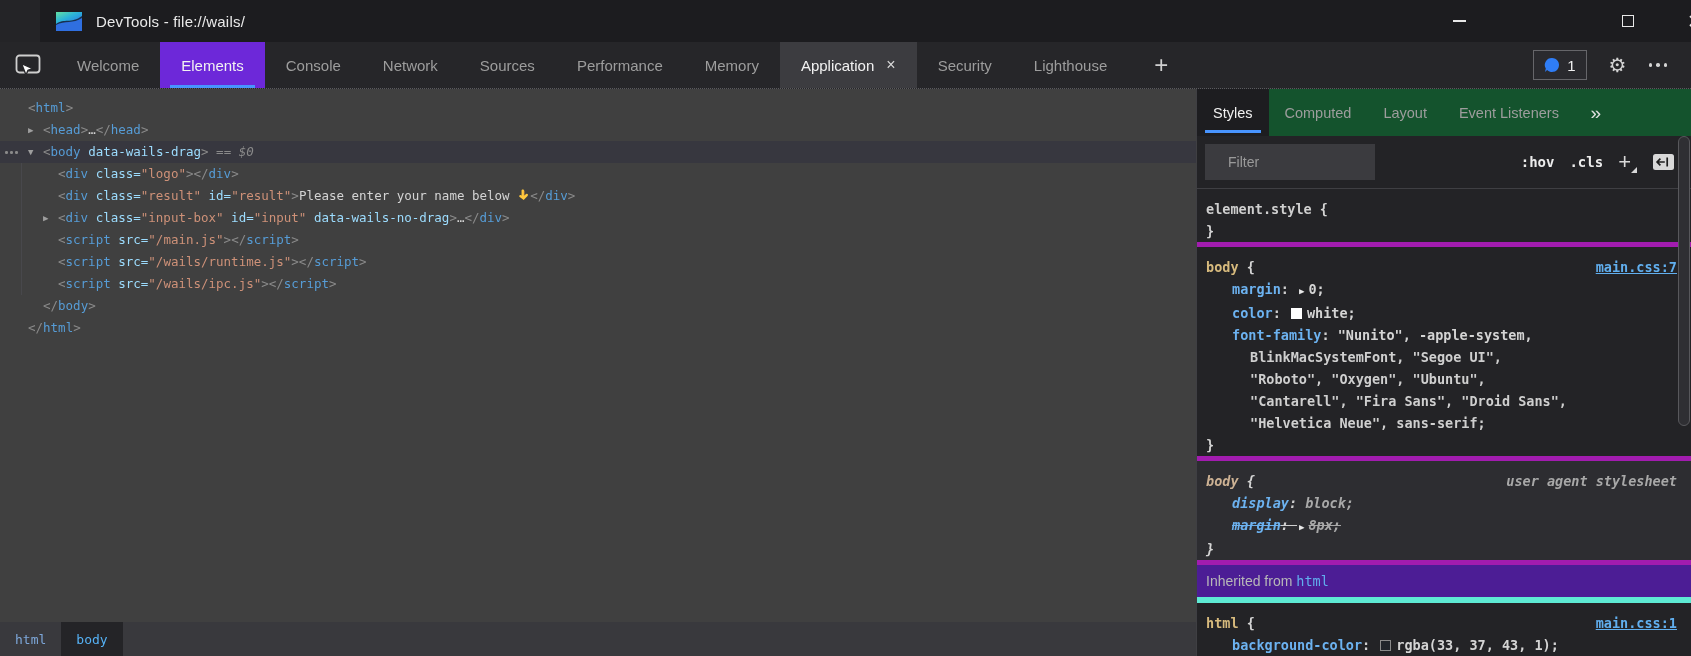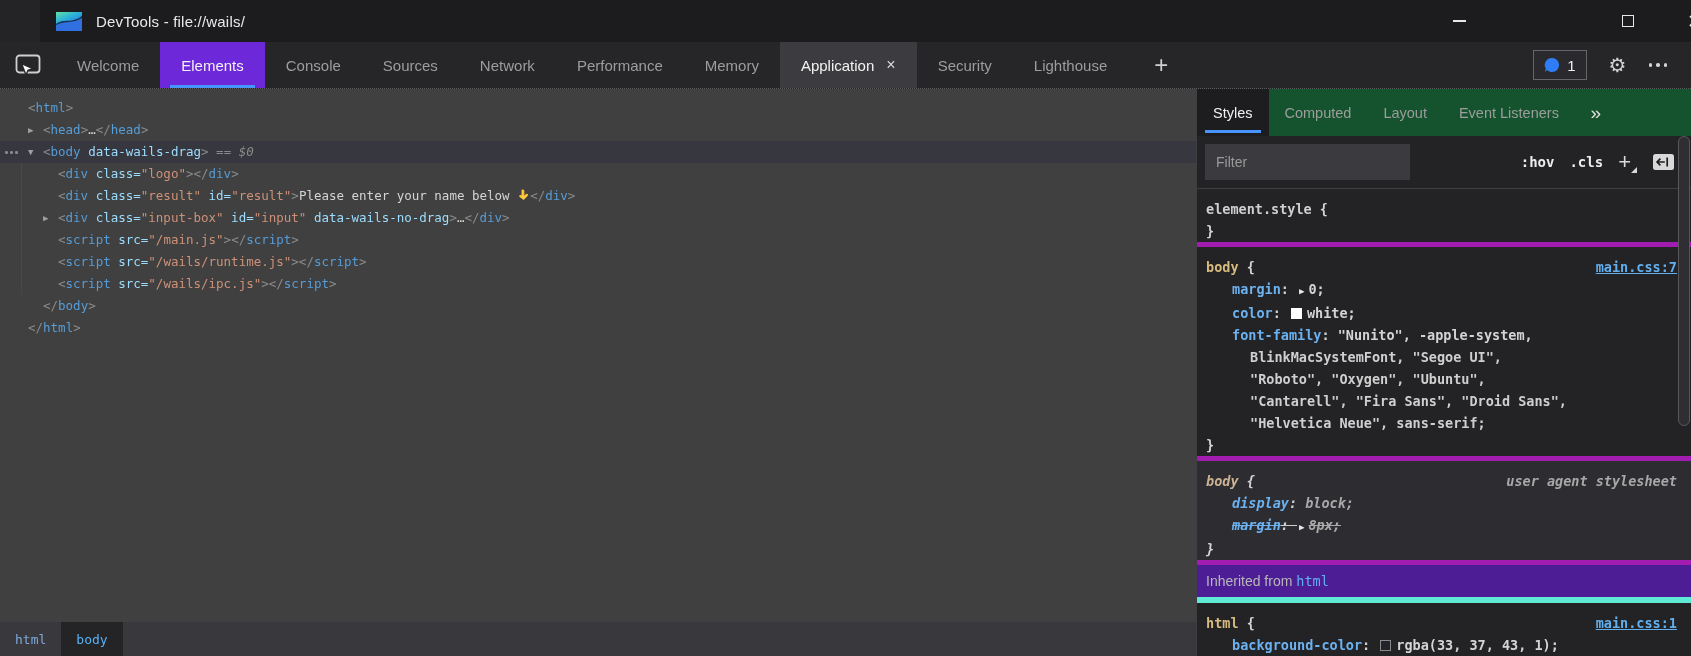--- a/index.html
+++ b/index.html
@@ -55,22 +55,22 @@
   .crumb { display:flex; align-items:center; padding:0 15px; color:#7da7d9; cursor:default; }
   .crumb.selected { background:#242427; color:#55b1f4; }
 
   
   .sp-tabs { height:47px; display:flex; align-items:stretch; position:relative; background:#14532d; }
   .sp-tab { display:flex; align-items:center; padding:0 16px; font-size:14.5px; color:#9d9d9d; position:relative; }
   .sp-tab.active { color:#f2f2f2; background:#1d1d20; }
   .sp-tab.active::after { content:""; position:absolute; left:8px; right:8px; bottom:3px; height:3px; background:#4894fe; }
   .sp-more { margin-left:auto; margin-right:90px; display:flex; align-items:center; font-size:19px; color:#e0e0e0; }
   .sp-toolbar { height:53px; display:flex; align-items:center; border-bottom:1px solid #3f3f43; padding:0 16px 0 8px; gap:15px; }
-  .filter-input { width:205px; height:36px; background:#3b3b3f; border:none; outline:none; color:#cfcfcf;
-                  font-size:14px; padding:0 11px; font-family:"Liberation Sans", sans-serif; }
+  .filter-input { width:170px; height:36px; background:#3b3b3f; border:none; outline:none; color:#cfcfcf;
+                  font-size:14px; padding:0 23px; font-family:"Liberation Sans", sans-serif; }
   .filter-input::placeholder { color:#9a9a9a; }
   .sp-spacer { flex:1; }
   .pseudo-btn { font-family:"DejaVu Sans Mono", monospace; font-size:14px; font-weight:bold; color:#ececec; }
   .plus-btn { font-size:22px; font-weight:300; color:#d8d8d8; position:relative; padding-right:6px; }
   .plus-btn::after { content:""; position:absolute; right:0; bottom:2px; border-left:6px solid transparent; border-bottom:6px solid #d8d8d8; }
   .panel-toggle { display:flex; align-items:center; }
 
   .sp-sections { flex:1; overflow:hidden; font-family:"DejaVu Sans Mono", monospace; font-size:13.5px; }
   .sec { border-bottom:5px solid #a21caf; padding:9px 14px 0 9px; background:#232326; position:relative;font-weight:bold; }
   .sec.ua { background:#2d2d31; font-style:italic; }
@@ -137,24 +137,24 @@
         <span class="tab">
           <span>Welcome</span>
         </span>
         <span class="tab active">
           <span>Elements</span>
         </span>
         <span class="tab">
           <span>Console</span>
         </span>
         <span class="tab">
+          <span>Network</span>
+        </span>
+        <span class="tab">
           <span>Sources</span>
-        </span>
-        <span class="tab">
-          <span>Network</span>
         </span>
         <span class="tab">
           <span>Performance</span>
         </span>
         <span class="tab">
           <span>Memory</span>
         </span>
         <span class="tab selected">
           <span>Application</span>
           <span class="tab-close">×</span>

